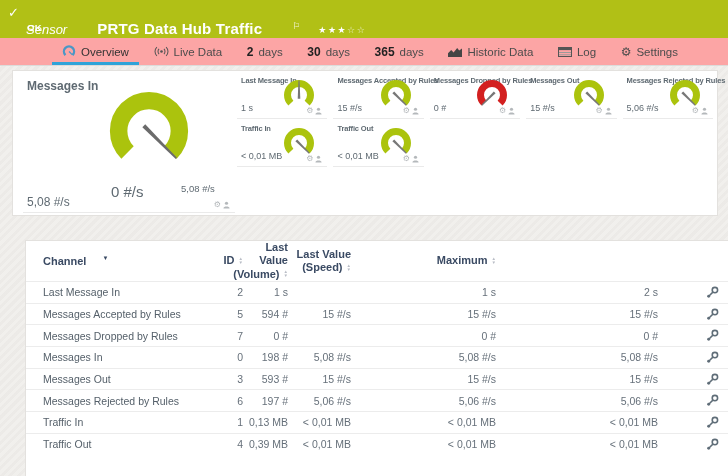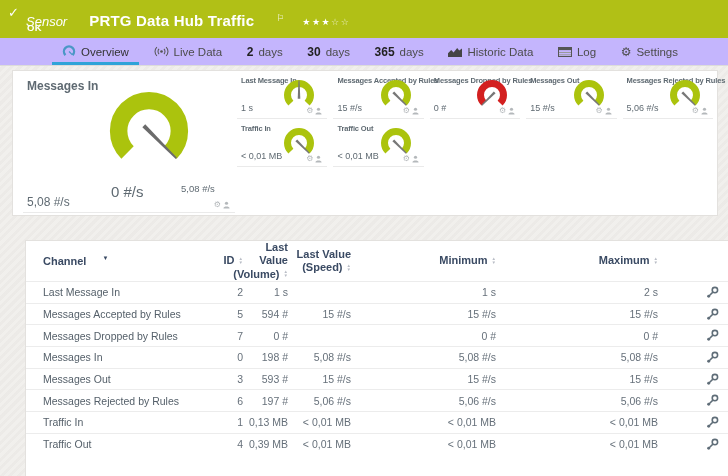--- a/index.html
+++ b/index.html
@@ -8,28 +8,28 @@
     font-family:"Liberation Sans","DejaVu Sans",sans-serif;
     background-color:#f1efec;
     background-image:repeating-linear-gradient(135deg, rgba(0,0,0,0.018) 0 3px, rgba(255,255,255,0.03) 3px 6px);
     -webkit-font-smoothing:antialiased;
   }
   
   .topbar{position:absolute;left:0;top:0;width:728px;height:38px;background:var(--green,#b1c016);}
   .topbar .chk{position:absolute;left:8px;top:5px;color:#fff;font-size:13px;font-weight:bold;}
   .titlerow{position:absolute;left:26px;top:4px;display:flex;align-items:baseline;gap:14px;white-space:nowrap;}
   .kind{color:#fff;font-style:italic;font-size:13px;}
-  .title{color:#fff;font-size:15px;font-weight:bold;margin:8px;display:inline;letter-spacing:.2px;}
+  .title{color:#fff;font-size:15px;font-weight:bold;margin:16px;display:inline;letter-spacing:.2px;}
   .flag{color:#fff;font-size:9px;position:relative;top:-5px;}
   .stars{font-size:9px;letter-spacing:1.5px;position:relative;top:-1px;margin-left:4px;}
   .stars .sf{color:#fff;}
   .stars .se{color:rgba(255,255,255,0.75);}
   .status{position:absolute;left:27px;top:22px;color:#fff;font-size:9.5px;font-weight:bold;letter-spacing:.3px;}
   
-  .tabbar{position:absolute;left:0;top:38px;width:728px;height:28px;background:#c4b5fd;
+  .tabbar{position:absolute;left:0;top:38px;width:728px;height:28px;background:#fca5a5;
     border-bottom:1px solid #dcdcda;display:flex;align-items:stretch;
     justify-content:space-between;padding:0 40px 0 52px;box-sizing:border-box;}
   .tab{display:flex;align-items:center;gap:5px;font-size:11.5px;color:#4c4c4c;cursor:pointer;
     position:relative;padding:0 10px;white-space:nowrap;}
   .tab .tab-num{font-size:12px;color:#222;}
   .tab.active{color:#333;}
   .tab.active::after{content:"";position:absolute;left:0;right:0;bottom:0;height:3px;background:var(--accent,#2fa3d8);}
   .tab-icon{display:inline-flex;align-items:center;}
   .tab-icon svg{display:block;}
   .gear-glyph{font-size:12px;color:#4c4c4c;}
@@ -318,26 +318,20 @@
       </span>
     <span class="hcell">
         <span class="hline">Last Value</span>
         <span class="hline">
           <span>(Speed)</span>
           <span class="sort-dual"></span>
         </span>
       </span>
     <span class="hcell">
         <span class="hline">
-          <span>Minimum</span>
-          <span class="sort-dual"></span>
-        </span>
-      </span>
-    <span class="hcell">
-        <span class="hline">
           <span>Maximum</span>
           <span class="sort-dual"></span>
         </span>
       </span>
     <span></span>
   </div>
   <div id="tbody">
       <div class="trow tr">
     <span>Last Message In</span>
     <span>2</span>

